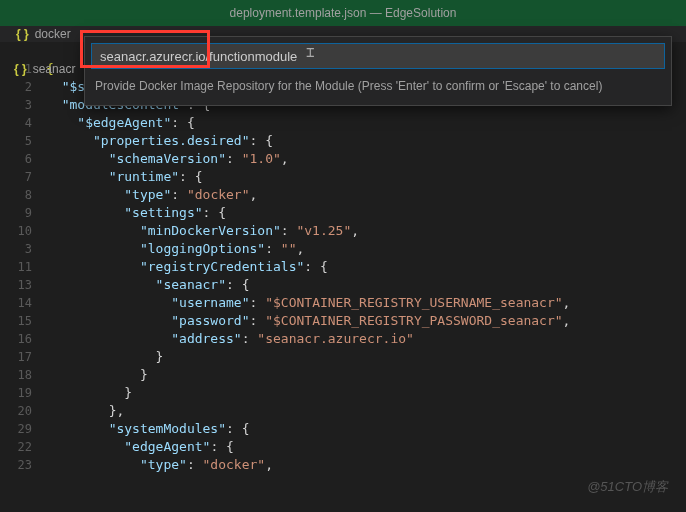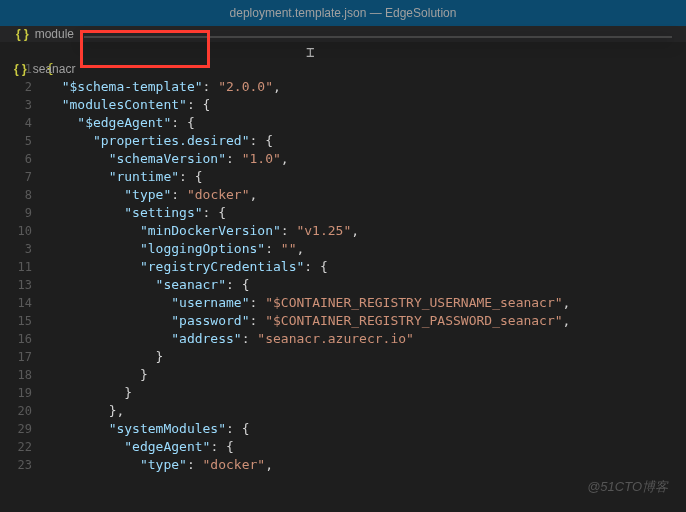--- a/index.html
+++ b/index.html
@@ -3,21 +3,21 @@
 <meta charset="utf-8">
 <style>
 * { margin: 0; padding: 0; box-sizing: border-box; }
 body {
   width: 686px; height: 512px;
   background: #1e1e1e;
   font-family: "Menlo", "Consolas", monospace;
   font-size: 13px; color: #d4d4d4;
   overflow: hidden; position: relative;
 }
-.topbar { height: 26px; background: #0c4a6e; display: flex; justify-content: center; align-items: center; }
+.topbar { height: 26px; background: #14532d; display: flex; justify-content: center; align-items: center; }
 .topbar-title { color: #a0a0a0; font-size: 12px; font-family: -apple-system, sans-serif; }
 .tabbar { height: 16px; background: #252526; display: flex; align-items: center; padding-left: 16px; }
 .tab { display: flex; align-items: center; gap: 6px; color: #a0a0a0; font-size: 12px; font-family: -apple-system, sans-serif; }
 .json-ico { color: #cbcb41; font-weight: bold; }
 .editor { display: flex; height: calc(100% - 42px); background: #1e1e1e; }
 .gutter { width: 46px; text-align: right; padding-right: 14px; color: #5a5a5a; font-size: 12px; line-height: 18px; padding-top: 18px; user-select: none; }
 .gutter div { height: 18px; }
 .code { flex: 1; padding-top: 18px; font-size: 13px; line-height: 18px; }
 .line { height: 18px; white-space: pre; }
 .k { color: #9cdcfe; }  
@@ -49,21 +49,21 @@
 </head>
 <body>
 
 <div class="topbar">
   <span class="topbar-title">deployment.template.json — EdgeSolution</span>
 </div>
 
 <div class="tabbar">
   <div class="tab">
     <span class="json-ico">{ }</span>
-    <span>module</span>
+    <span>docker</span>
   </div>
 </div>
 
 <div class="breadcrumb">
   <span class="json-ico">{ }</span>
   <span>seanacr</span>
 </div>
 
 <div class="editor">
   <div class="gutter">
@@ -113,18 +113,20 @@
     <div class="line">            <span class="p">}</span></div>
     <div class="line">          <span class="p">}</span></div>
     <div class="line">        <span class="p">},</span></div>
     <div class="line">        <span class="k">"systemModules"</span><span class="c">: </span><span class="p">{</span></div>
     <div class="line">          <span class="k">"edgeAgent"</span><span class="c">: </span><span class="p">{</span></div>
     <div class="line">            <span class="k">"type"</span><span class="c">: </span><span class="s">"docker"</span><span class="p">,</span></div>
   </div>
 </div>
 
 <div class="palette">
+  <input class="palette-input" type="text" value="seanacr.azurecr.io/functionmodule" style="">
+  <div class="palette-msg">Provide Docker Image Repository for the Module (Press 'Enter' to confirm or 'Escape' to cancel)</div>
 </div>
 
 <div class="redbox"></div>
 <div class="text-cursor">⌶</div>
 
 <div class="watermark">@51CTO博客</div>
 
 </body></html>

